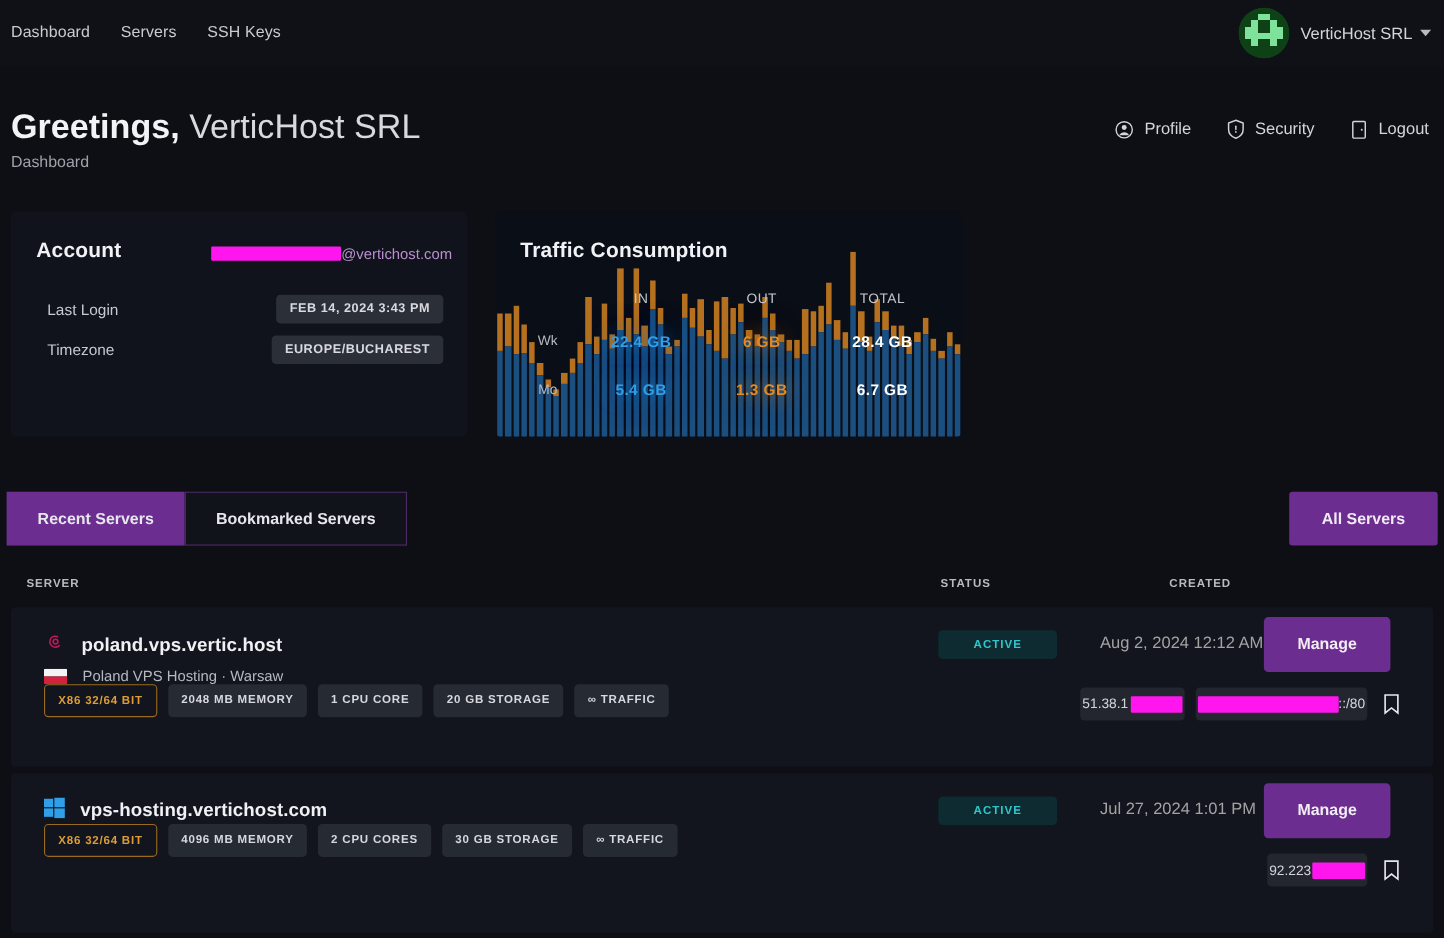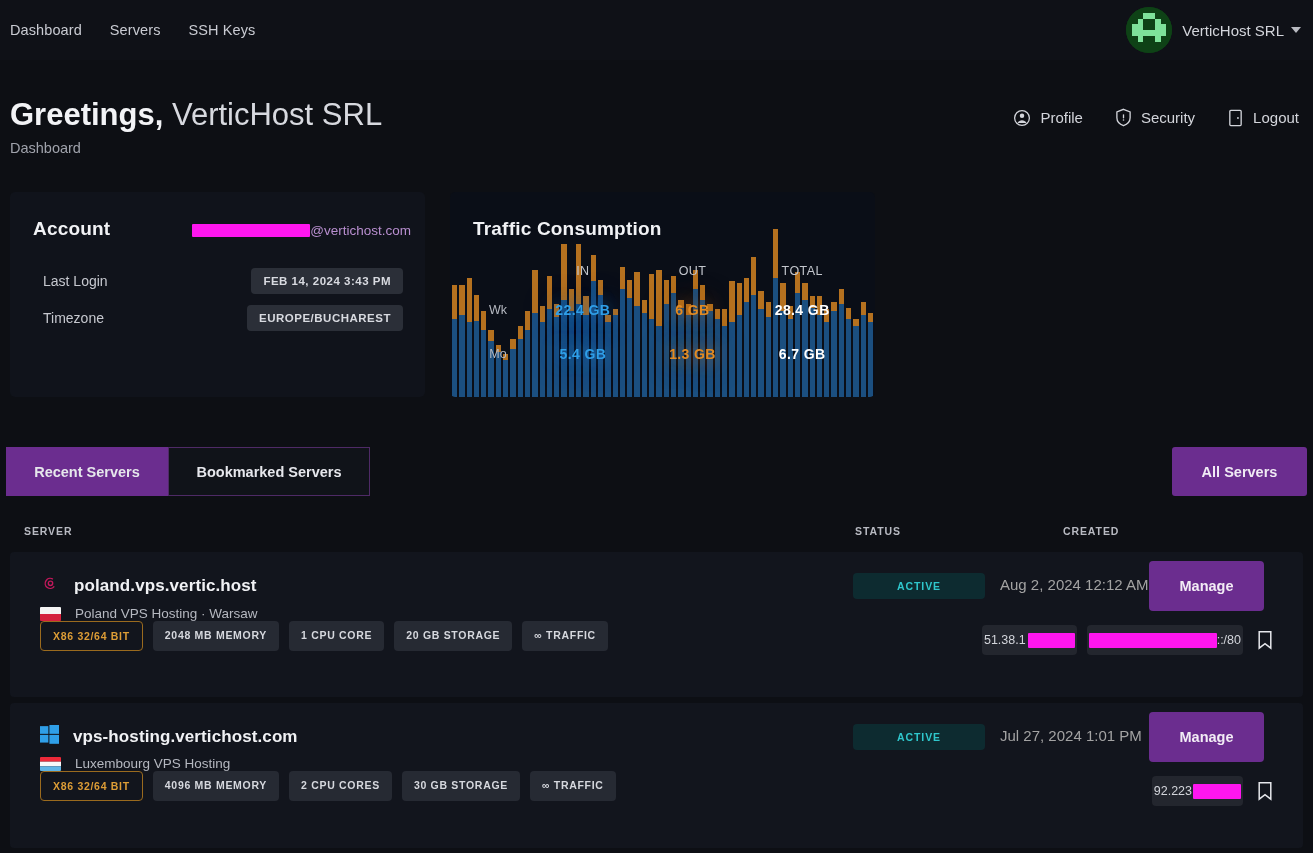--- a/index.html
+++ b/index.html
@@ -168,21 +168,21 @@
   .srv-loc { font-size: 13.5px; color: #b5b8c0; }
   .chips { display: flex; gap: 10px; }
   .chip {
     background: #262a33; color: #d6d8de; font-size: 10.5px; font-weight: 700;
     letter-spacing: .7px; border-radius: 4px; padding: 8px 12px; white-space: nowrap;
   }
   .chip.arch { background: transparent; border: 1px solid #9a6a1e; color: #dd9d36; }
 
   .status-badge {
     position: absolute; left: 843px; top: 0;
-    width: 132px; height: 26px; border-radius: 4px;
+    width: 108px; height: 26px; border-radius: 4px;
     background: #0d2b30; color: #2fc7cc;
     font-size: 10.5px; font-weight: 700; letter-spacing: .9px;
     display: flex; align-items: center; justify-content: center;
   }
   .created-text {
     position: absolute; top: 0; font-size: 15px; color: #a3a3a3;
     white-space: nowrap;
   }
   .manage-btn {
     position: absolute; right: 39px; top: 0;
@@ -618,30 +618,20 @@
       <span>
         <svg width="19" height="19" viewBox="0 0 20 20">
           <rect x="0" y="1.2" width="8.8" height="8.1" fill="#2f9fe8"></rect>
           <rect x="9.9" y="0" width="10.1" height="9.3" fill="#2f9fe8"></rect>
           <rect x="0" y="10.4" width="8.8" height="8.1" fill="#2f9fe8"></rect>
           <rect x="9.9" y="10.4" width="10.1" height="9.4" fill="#2f9fe8"></rect>
         </svg>
       </span>
       <span class="srv-name">vps-hosting.vertichost.com</span>
     </div>
-    <div class="srv-loc-line">
-      <span class="flag">
-        <svg class="flag" width="21" height="14" viewBox="0 0 21 14">
-          <rect width="21" height="4.67" fill="#ed2939"></rect>
-          <rect y="4.67" width="21" height="4.67" fill="#f7f7f7"></rect>
-          <rect y="9.34" width="21" height="4.66" fill="#5fb4e5"></rect>
-        </svg>
-      </span>
-      <span class="srv-loc">Luxembourg VPS Hosting</span>
-    </div>
     <div class="chips">
       <span class="chip arch">X86 32/64 BIT</span>
       <span class="chip">4096 MB MEMORY</span>
       <span class="chip">2 CPU CORES</span>
       <span class="chip">30 GB STORAGE</span>
       <span class="chip">∞ TRAFFIC</span>
     </div>
   </div>
   <div class="status-badge" style="top:21px">ACTIVE</div>
   <div class="created-text" style="left:990px; top:24px">Jul 27, 2024 1:01 PM</div>

